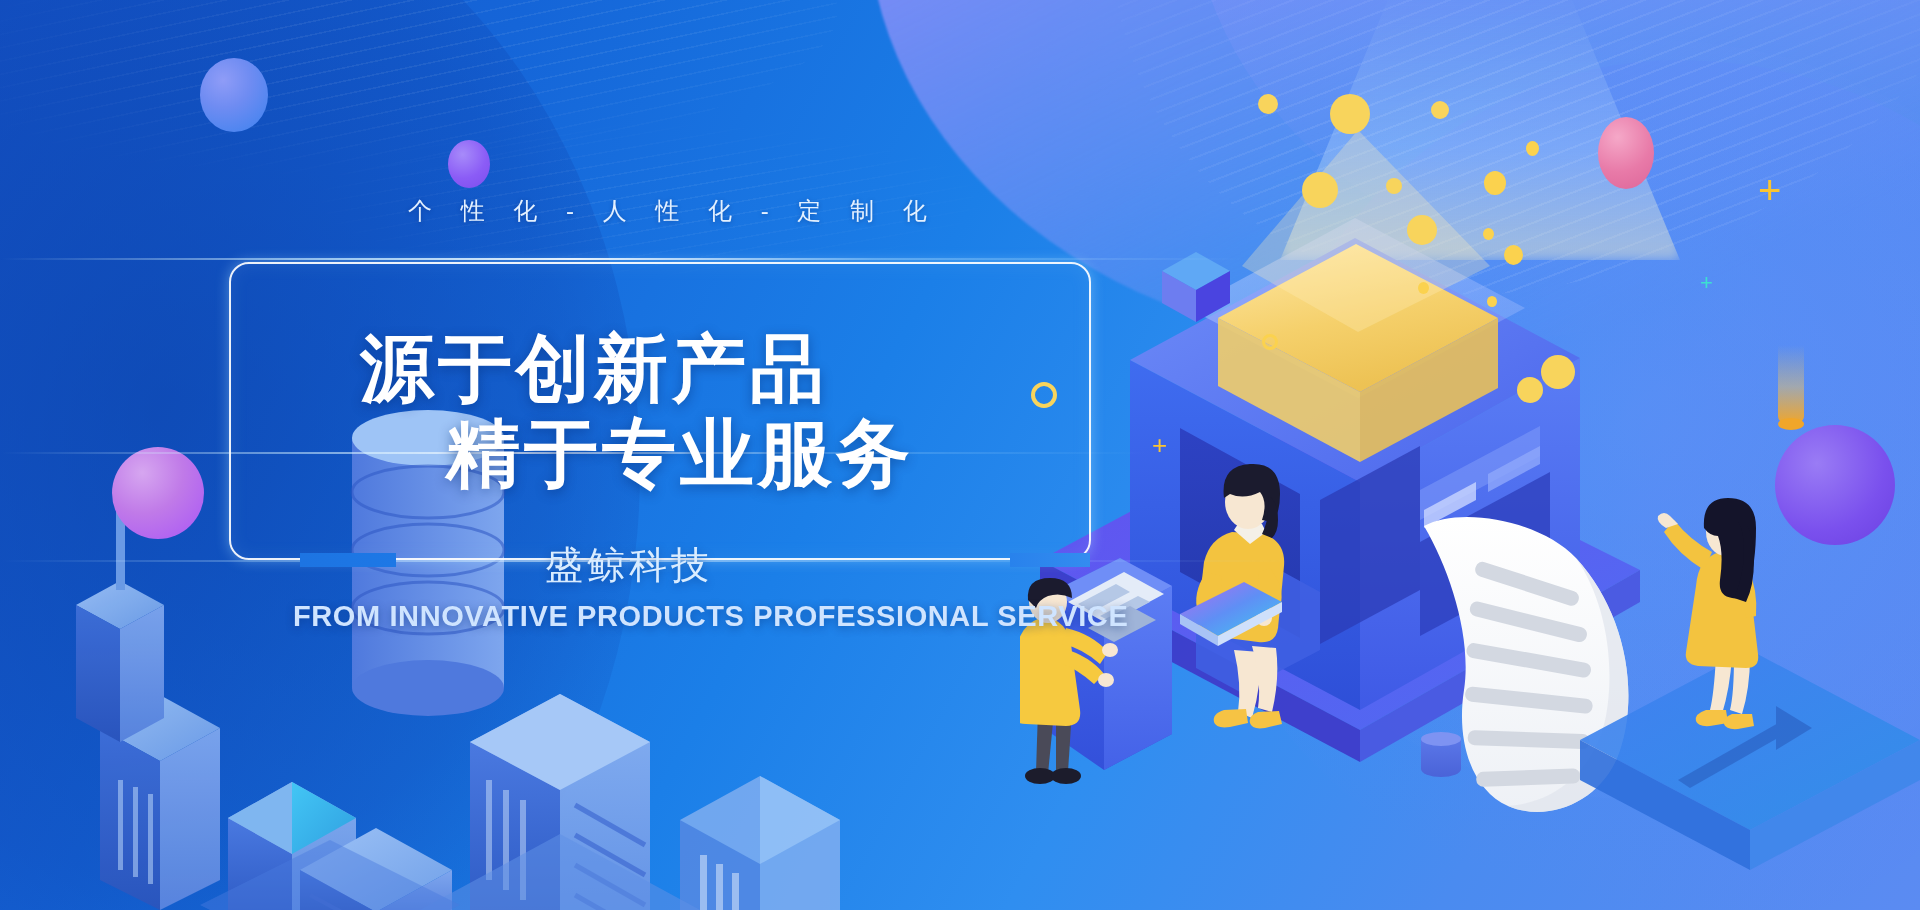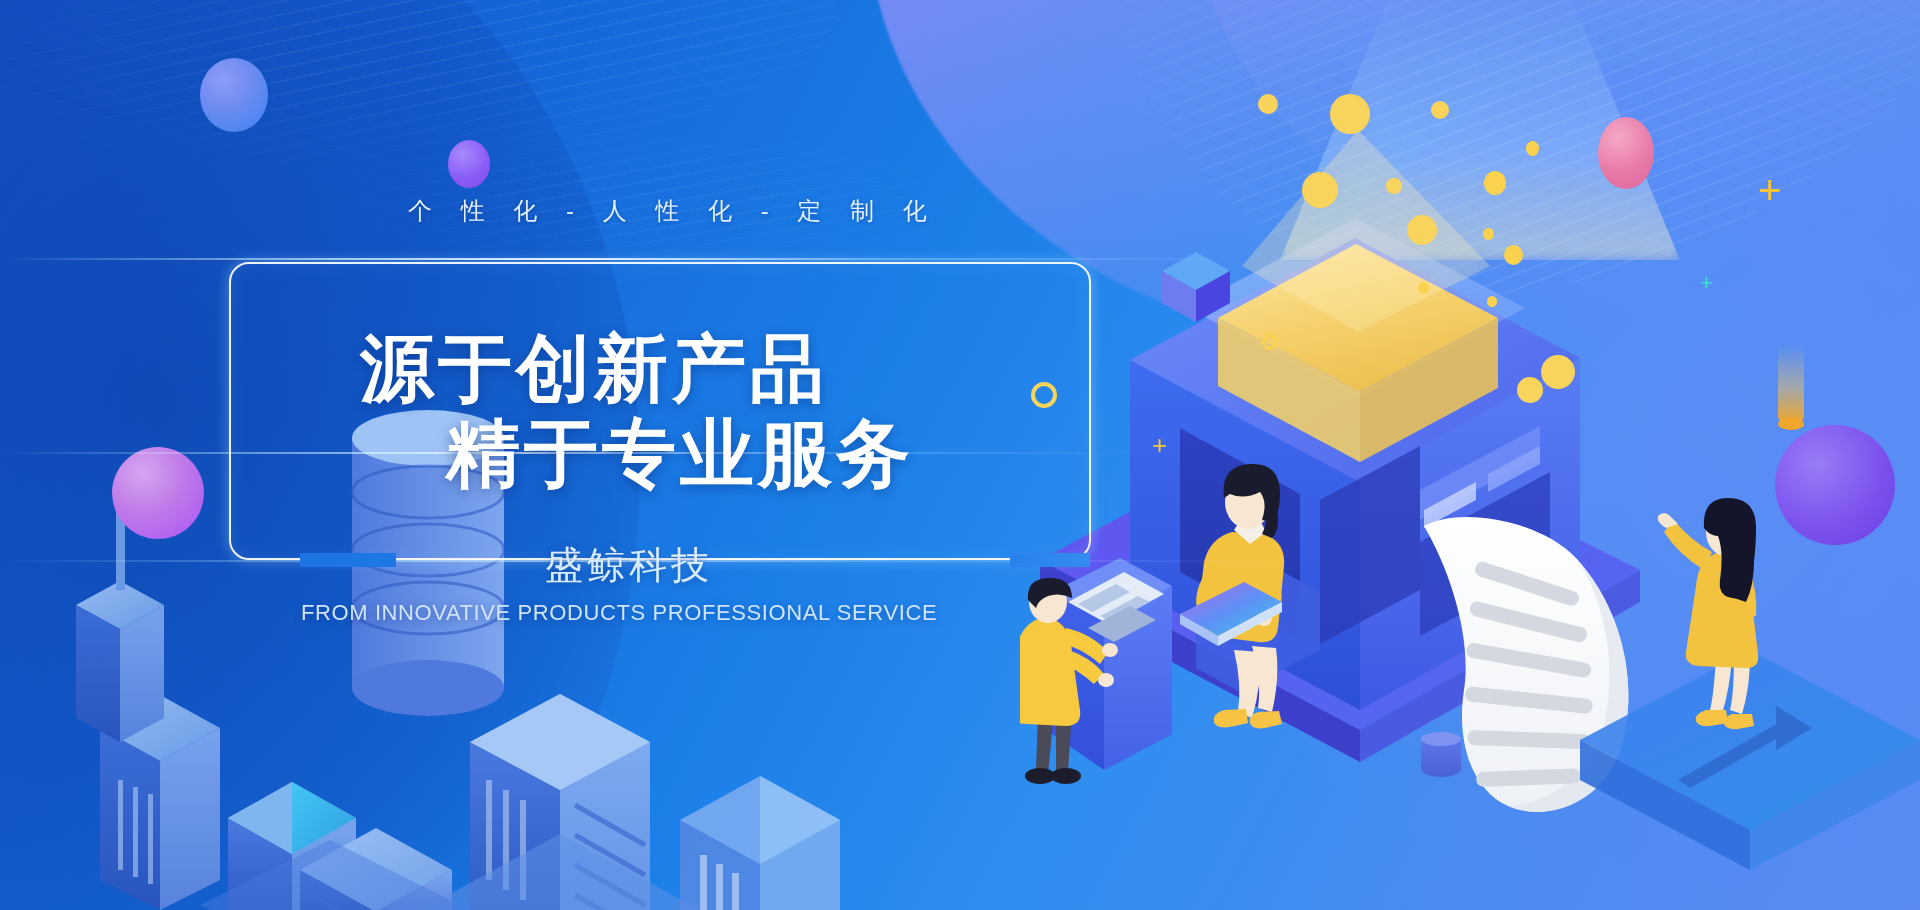--- a/index.html
+++ b/index.html
@@ -237,23 +237,23 @@
     font-size: 38px;
     letter-spacing: 4px;
     color: #d9ecff;
     font-weight: 400;
     white-space: nowrap;
     text-shadow: 0 2px 8px rgba(3,40,110,.4);
   }
 
   .tagline-en {
     position: absolute;
-    left: 301px; top: 600px;
-    font-size: 22px;
-    font-weight: 400;
+    left: 293px; top: 600px;
+    font-size: 29px;
+    font-weight: 700;
     letter-spacing: .6px;
     color: #cfe4ff;
     white-space: nowrap;
     text-shadow: 0 2px 8px rgba(3,40,110,.45);
   }
 
   
   .illus { position: absolute; left: 1020px; top: 90px; width: 900px; height: 820px; }
   .light-beam {
     position: absolute;

